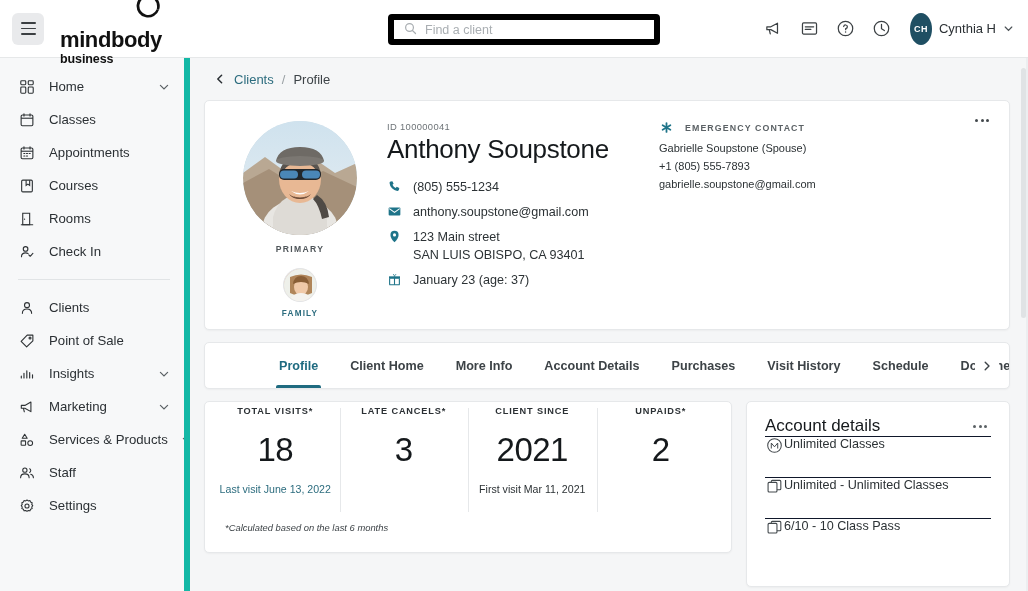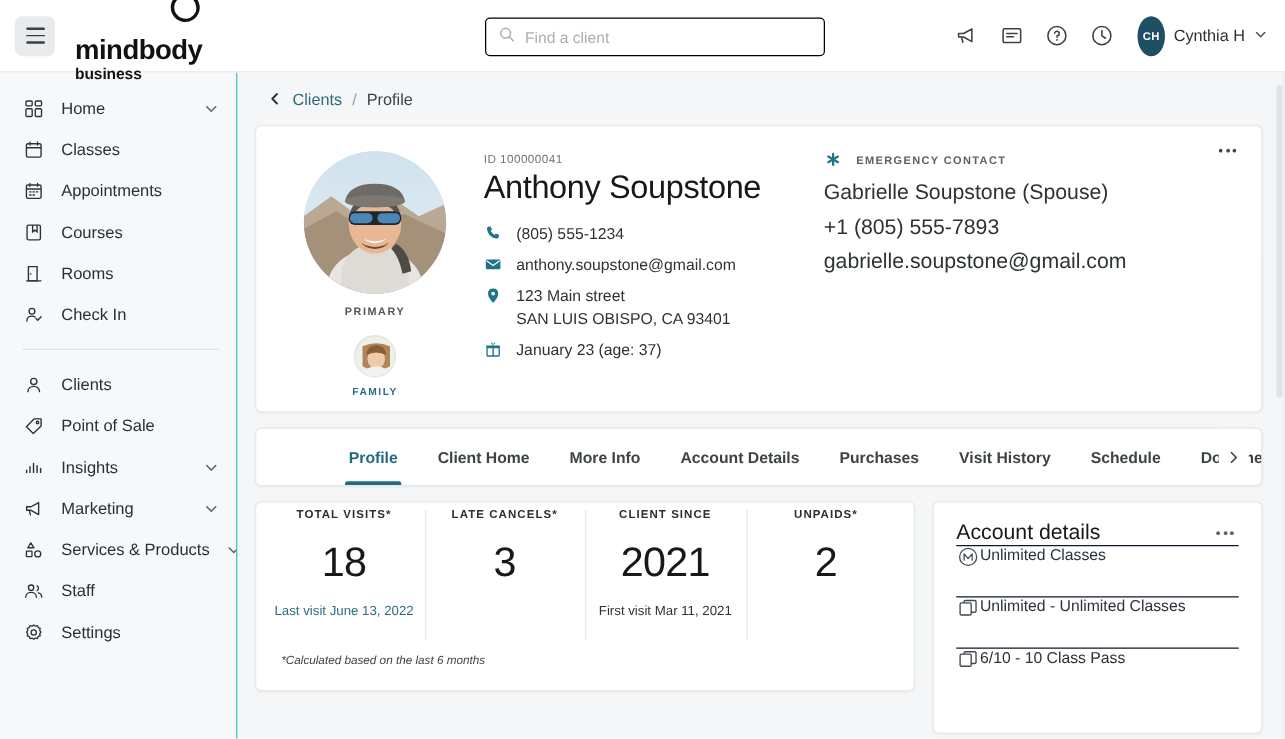--- a/index.html
+++ b/index.html
@@ -32,21 +32,21 @@
 
   .brand { display:flex; align-items:flex-end; gap:9px; margin-left: 16px; flex-direction: column; }
   .brand-mark { width: 28px; height: 28px; position: relative; flex:0 0 28px; }
   .brand-mark svg { display:block; }
   .brand-text { display:flex; flex-direction: column; line-height: 1; }
   .brand-name { font-size: 22px; font-weight: 700; letter-spacing: -0.4px; color:#111; }
   .brand-sub { font-size: 12.5px; font-weight: 700; letter-spacing: -0.1px; color:#111; margin-top: 2px; }
 
   .search-wrap { position: absolute; left: 388px; top: 14px; width: 272px; }
   .search-box {
-    width: 100%; height: 31px; border: 1px solid #000000; border-radius: 4px;
+    width: 100%; height: 31px; border: 6px solid #000000; border-radius: 4px;
     display:flex; align-items:center; padding: 0 10px; gap: 8px; background:#fff;
   }
   .search-box input {
     border:none; outline:none; font-size: 12.5px; color:#32373b; background:transparent;
     width:100%; font-family: "Liberation Sans", sans-serif;
   }
   .search-box input::placeholder { color:#a9aeb2; }
 
   .topbar-right { margin-left:auto; display:flex; align-items:center; gap: 16px; }
   .ticon { width: 20px; height: 20px; display:flex; align-items:center; justify-content:center; cursor:pointer; color:#3b4043; }
@@ -59,21 +59,21 @@
   .avatar-name { font-size: 13px; color: #2b3034; }
   .chev-sm { color:#4a5054; }
 
   
   .body { flex: 1 1 auto; display: flex; min-height: 0; }
 
   
   .sidebar {
     width: 190px; flex: 0 0 190px;
     background: #f7f8f9;
-    border-right: 1px solid #14b8a6;
+    border-right: 6px solid #14b8a6;
     padding-top: 12px;
     display:flex; flex-direction: column;
     overflow: hidden;
   }
   .nav-item {
     height: 33px; display:flex; align-items:center;
     padding: 0 14px 0 18px; gap: 13px; cursor:pointer; position:relative;
   }
   .nav-ico { width: 18px; height: 18px; flex:0 0 18px; display:flex; align-items:center; justify-content:center; color:#2e3235; }
   .nav-label { font-size: 13.2px; color: #2b3034; white-space: nowrap; }
@@ -124,21 +124,21 @@
   .client-id { font-size: 9.4px; letter-spacing: 0.35px; color:#6e7478; margin-bottom: 2px; }
   .client-name { font-size: 26px; font-weight: 400; color:#15191c; letter-spacing:-0.3px; margin-bottom: 14px; }
   .info-row { display:flex; align-items:flex-start; gap: 11px; margin-bottom: 7px; }
   .info-ico { width: 15px; flex:0 0 15px; display:flex; justify-content:center; padding-top:1px; color: #1f7489; }
   .info-txt { font-size: 12.6px; color:#2c3235; line-height:1.42; }
 
   .info-right { flex: 1 1 auto; padding-left: 4px; }
   .ec-head { display:flex; align-items:center; gap: 11px; margin-bottom: 6px; }
   .ec-star { color:#1f7489; display:flex; width:15px; justify-content:center; }
   .ec-title { font-size: 8.8px; letter-spacing: 1.1px; font-weight:700; color:#5b6165; }
-  .ec-line { font-size: 17px; color:#2c3235; line-height: 1.62; }
+  .ec-line { font-size: 11px; color:#2c3235; line-height: 1.62; }
 
   
   .tabs-card { margin-top: 12px; height: 47px; display:flex; align-items:stretch; padding-left: 58px; position:relative; overflow:hidden; }
   .tab {
     display:flex; align-items:center; padding: 0 16px; font-size: 12.6px; color:#3d4347;
     cursor:pointer; position:relative; white-space:nowrap;font-weight:bold;
   }
   .tab.active { color:#1f6b80; font-weight:700; }
   .tab.active::after {
     content:""; position:absolute; left: 13px; right: 13px; bottom: 0; height: 3px; background:#1f6b80; border-radius:2px 2px 0 0;

